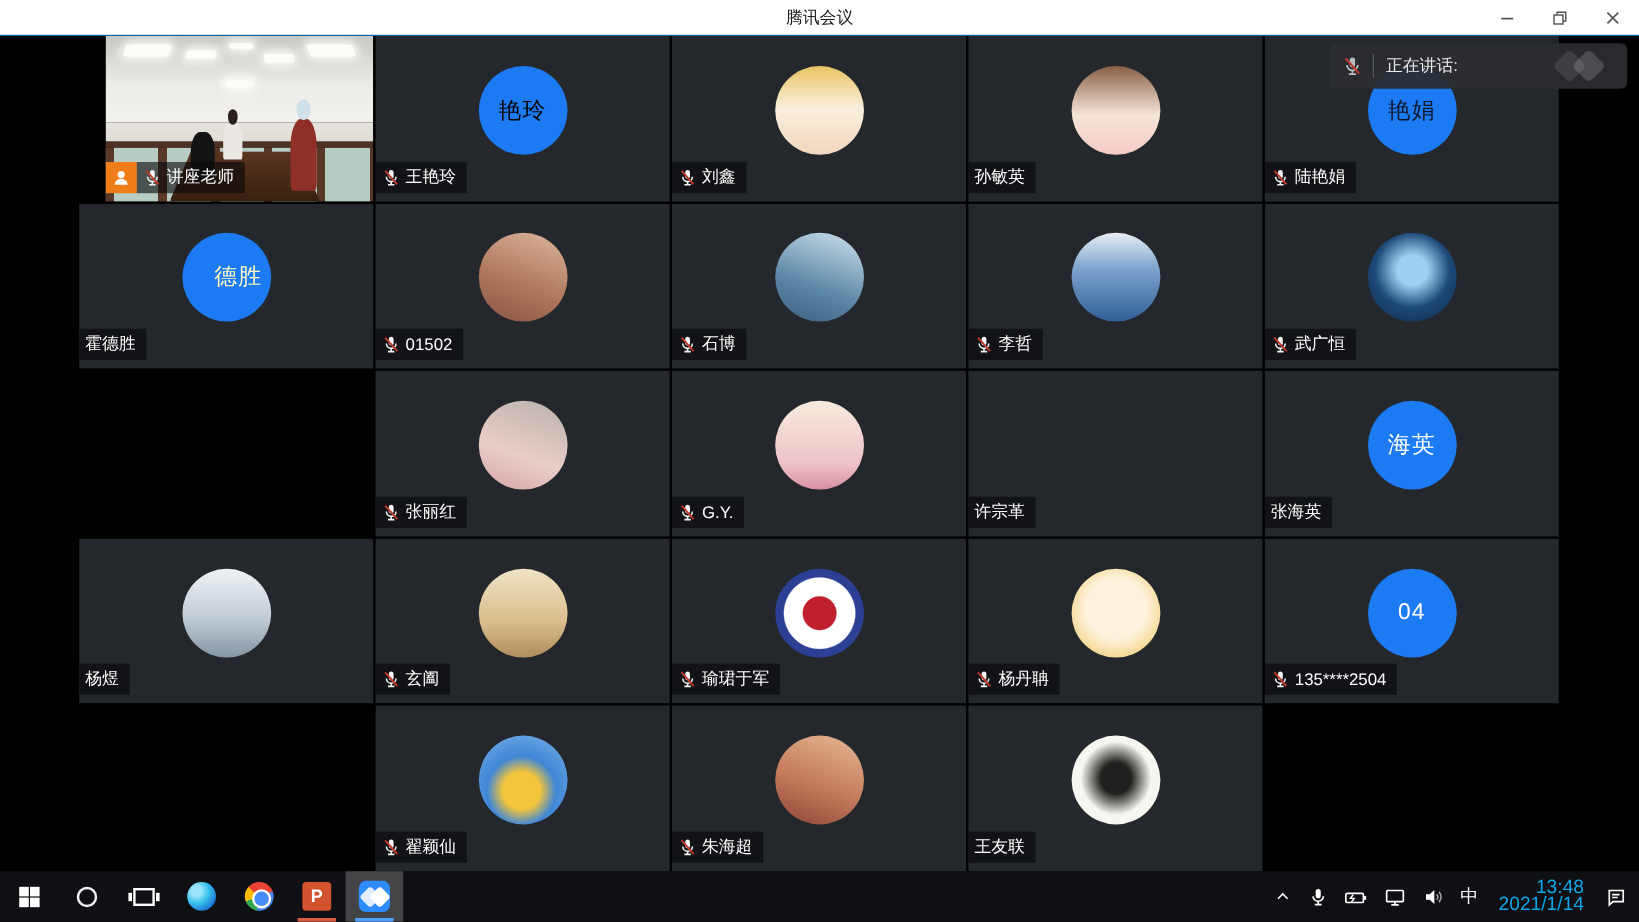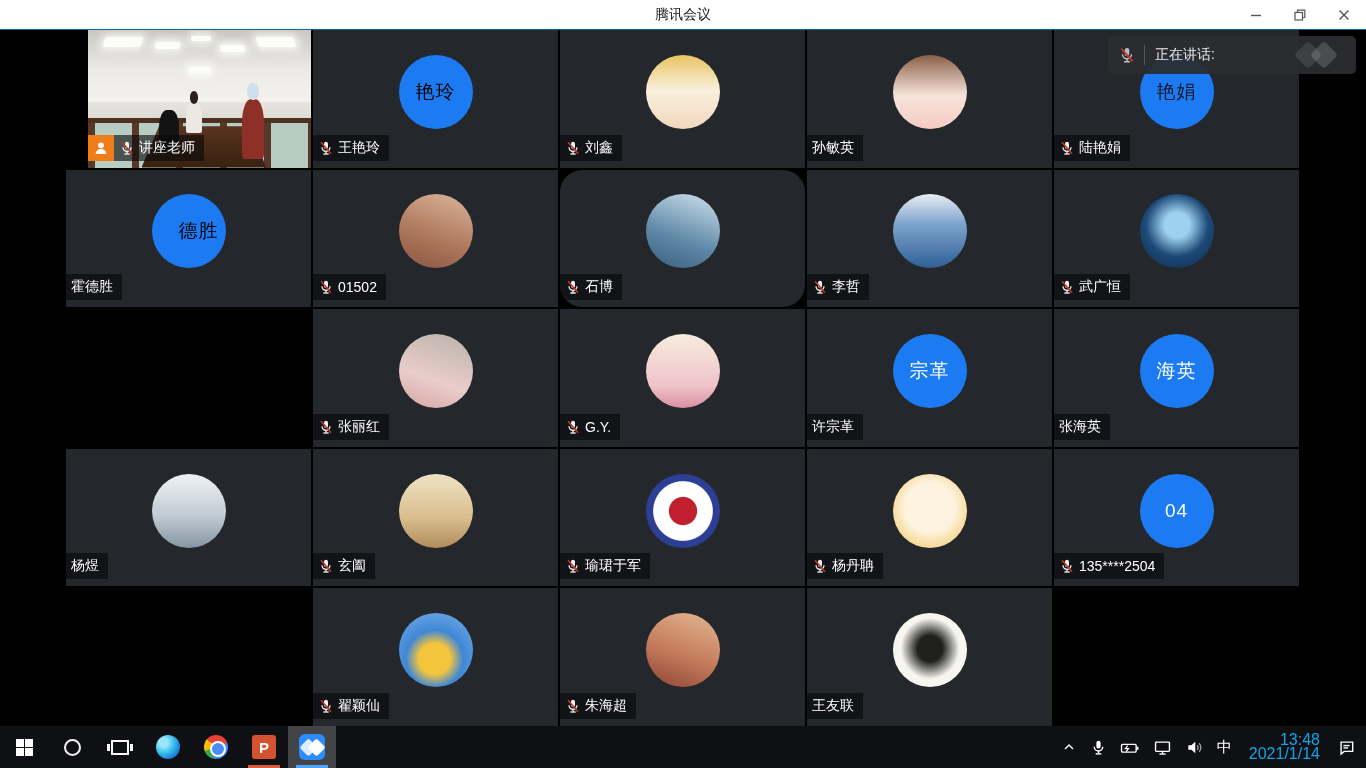--- a/index.html
+++ b/index.html
@@ -239,21 +239,21 @@
           <line x1="12" y1="17" x2="12" y2="20.5" stroke="#f2f2f2" stroke-width="2"></line>
           <line x1="8" y1="21" x2="16" y2="21" stroke="#f2f2f2" stroke-width="2"></line>
           <line x1="4.5" y1="3.5" x2="19.5" y2="20.5" stroke="#c0392b" stroke-width="2.4"></line>
         </svg>
         <span>陆艳娟</span>
       </span>
     </div>
   </div>
       <div class="tile" style="grid-area: 2 / 1;">
     <div class="avatar" style="background: rgb(28, 123, 242);">
-          <span class="avatar-text" style="color: #000000; margin-left: 20px;">德胜</span>
+          <span class="avatar-text" style="color: #fef9c3; margin-left: 20px;">德胜</span>
         </div>
     <div class="namerow">
 
       <span class="nameplate">
 
         <span>霍德胜</span>
       </span>
     </div>
   </div>
       <div class="tile" style="grid-area: 2 / 2;">
@@ -265,21 +265,21 @@
           <rect x="9" y="2.5" width="6" height="11" rx="3" fill="#f2f2f2"></rect>
           <path d="M6 11a6 6 0 0 0 12 0" stroke="#f2f2f2" stroke-width="2" fill="none"></path>
           <line x1="12" y1="17" x2="12" y2="20.5" stroke="#f2f2f2" stroke-width="2"></line>
           <line x1="8" y1="21" x2="16" y2="21" stroke="#f2f2f2" stroke-width="2"></line>
           <line x1="4.5" y1="3.5" x2="19.5" y2="20.5" stroke="#c0392b" stroke-width="2.4"></line>
         </svg>
         <span>01502</span>
       </span>
     </div>
   </div>
-      <div class="tile" style="grid-area: 2 / 3; border-radius: 22px;">
+      <div class="tile" style="grid-area: 2 / 3;">
     <div class="avatar" style="background: linear-gradient(200deg, rgb(207, 227, 238) 0%, rgb(93, 136, 166) 60%, rgb(60, 95, 126) 100%);"></div>
     <div class="namerow">
 
       <span class="nameplate">
         <svg class="mic-ico" viewBox="0 0 24 24">
           <rect x="9" y="2.5" width="6" height="11" rx="3" fill="#f2f2f2"></rect>
           <path d="M6 11a6 6 0 0 0 12 0" stroke="#f2f2f2" stroke-width="2" fill="none"></path>
           <line x1="12" y1="17" x2="12" y2="20.5" stroke="#f2f2f2" stroke-width="2"></line>
           <line x1="8" y1="21" x2="16" y2="21" stroke="#f2f2f2" stroke-width="2"></line>
           <line x1="4.5" y1="3.5" x2="19.5" y2="20.5" stroke="#c0392b" stroke-width="2.4"></line>
@@ -346,23 +346,20 @@
           <path d="M6 11a6 6 0 0 0 12 0" stroke="#f2f2f2" stroke-width="2" fill="none"></path>
           <line x1="12" y1="17" x2="12" y2="20.5" stroke="#f2f2f2" stroke-width="2"></line>
           <line x1="8" y1="21" x2="16" y2="21" stroke="#f2f2f2" stroke-width="2"></line>
           <line x1="4.5" y1="3.5" x2="19.5" y2="20.5" stroke="#c0392b" stroke-width="2.4"></line>
         </svg>
         <span>G.Y.</span>
       </span>
     </div>
   </div>
       <div class="tile" style="grid-area: 3 / 4;">
-    <div class="avatar" style="background: rgb(28, 123, 242);">
-          <span class="avatar-text" style="color: rgb(255, 255, 255);">宗革</span>
-        </div>
     <div class="namerow">
 
       <span class="nameplate">
 
         <span>许宗革</span>
       </span>
     </div>
   </div>
       <div class="tile" style="grid-area: 3 / 5;">
     <div class="avatar" style="background: rgb(28, 123, 242);">

